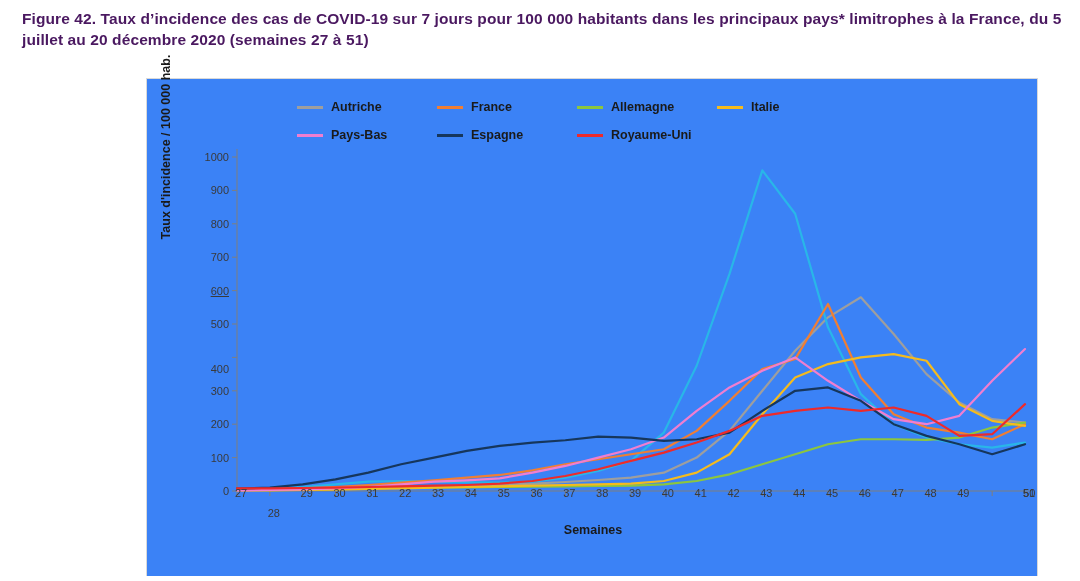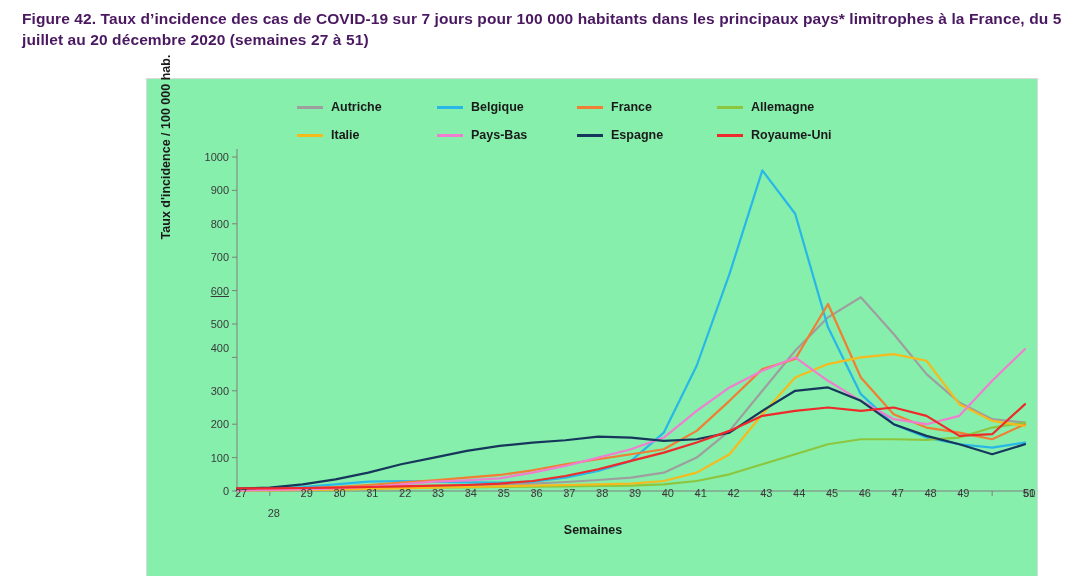--- a/index.html
+++ b/index.html
@@ -24,21 +24,21 @@
     font-size: 15.5px;
     line-height: 21px;
     letter-spacing: 0.1px;
   }
   #chart-panel {
     position: absolute;
     left: 146px;
     top: 78px;
     width: 892px;
     height: 498px;
-    background: #86efac;
+    background: #3b82f6;
     border-left: 1px solid #d9d9d9;
     border-right: 1px solid #d9d9d9;
     border-top: 1px solid #d9d9d9;
     box-sizing: border-box;
   }
   #legend {
     position: absolute;
     left: 150px;
     top: 14px;
     width: 640px;
@@ -131,24 +131,20 @@
 <body>
 
 <div id="figure-title">Figure 42. Taux d’incidence des cas de COVID-19 sur 7 jours pour 100 000 habitants dans les principaux pays* limitrophes à la France, du 5 juillet au 20 décembre 2020 (semaines 27 à 51)</div>
 
 <div id="chart-panel">
 
   <div id="legend">
     <div class="legend-item">
       <span class="legend-swatch" style="background:#9e9e9e"></span>
       <span class="legend-label">Autriche</span>
-    </div>
-    <div class="legend-item">
-      <span class="legend-swatch" style="background:#29b6e8"></span>
-      <span class="legend-label">Belgique</span>
     </div>
     <div class="legend-item">
       <span class="legend-swatch" style="background:#f07e33"></span>
       <span class="legend-label">France</span>
     </div>
     <div class="legend-item">
       <span class="legend-swatch" style="background:#8cc63e"></span>
       <span class="legend-label">Allemagne</span>
     </div>
     <div class="legend-item">
@@ -169,21 +165,21 @@
     </div>
   </div>
 
   <div id="plot-wrap">
     <div id="ylabel">Taux d'incidence / 100 000 hab.</div>
     <div id="yticks">
         <div class="tick-y" style="top: 412px;">0</div>
         <div class="tick-y" style="top: 378.6px;">100</div>
         <div class="tick-y" style="top: 345.2px;">200</div>
         <div class="tick-y" style="top: 311.8px;">300</div>
-        <div class="tick-y" style="top: 269px;">400</div>
+        <div class="tick-y" style="top: 290px;">400</div>
         <div class="tick-y" style="top: 245px;">500</div>
         <div class="tick-y" style="top: 211.6px; text-decoration: underline;">600</div>
         <div class="tick-y" style="top: 178.2px;">700</div>
         <div class="tick-y" style="top: 144.8px;">800</div>
         <div class="tick-y" style="top: 111.4px;">900</div>
         <div class="tick-y" style="top: 78px;">1000</div>
       </div>
     <div id="xticks">
         <div class="tick-x" style="left: 90px;">27</div>
         <div class="tick-x" style="left: 122.833px; margin-top: 20px;">28</div>

